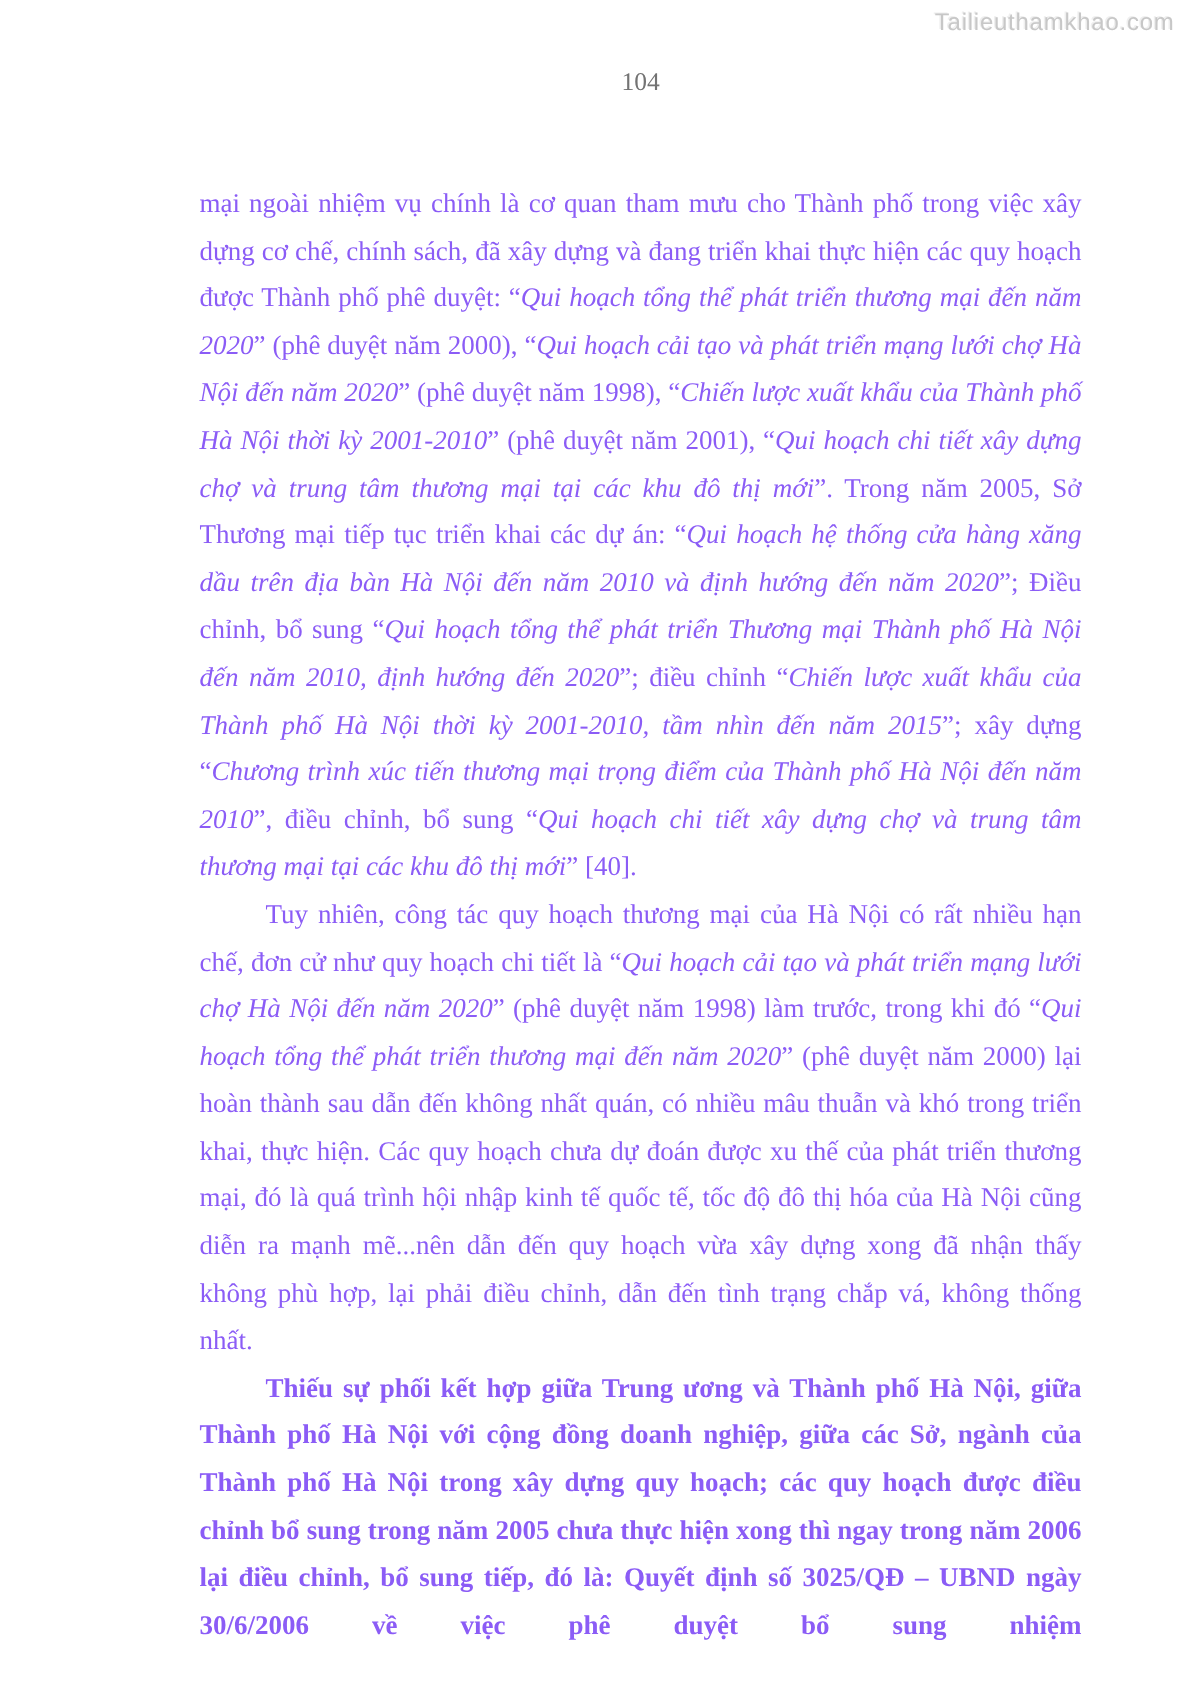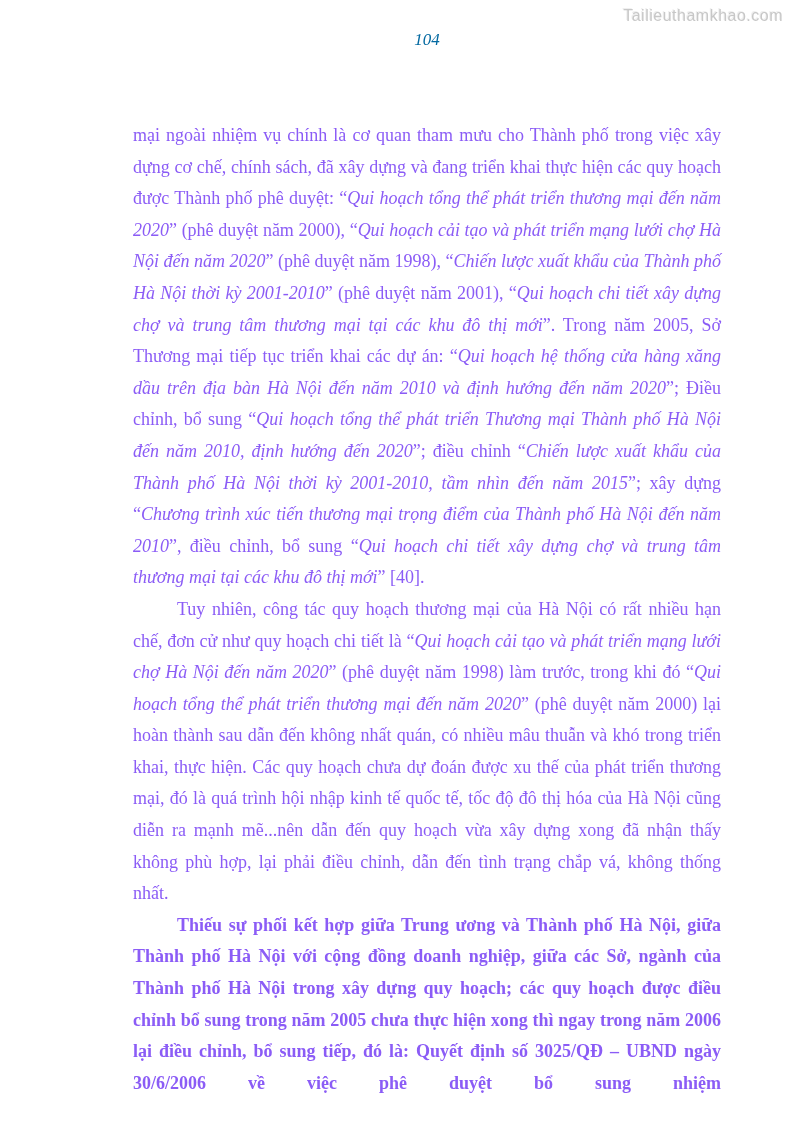--- a/index.html
+++ b/index.html
@@ -21,27 +21,26 @@
     right: 11px;
     font-family: "Liberation Sans", "DejaVu Sans", sans-serif;
     font-size: 16px;
     letter-spacing: 0.5px;
     color: #c7c7c7;
     text-shadow: -1px -1px 0 #efefef, 1px 1px 0 #ffffff;
     user-select: none;
   }
   .page-number {
     position: absolute;
-    top: 30px;
+    top: 45px;
     left: 133px;
     width: 588px;
     text-align: center;
     font-size: 17px;
-    color: #0369a1;
-    font-style: italic;
+    color: #737373;
   }
   .doc-body {
     position: absolute;
     top: 120px;
     left: 133px;
     width: 588px;
     font-size: 18px;
     line-height: 31.6px;
     color: #8b5cf6;
     text-align: justify;

